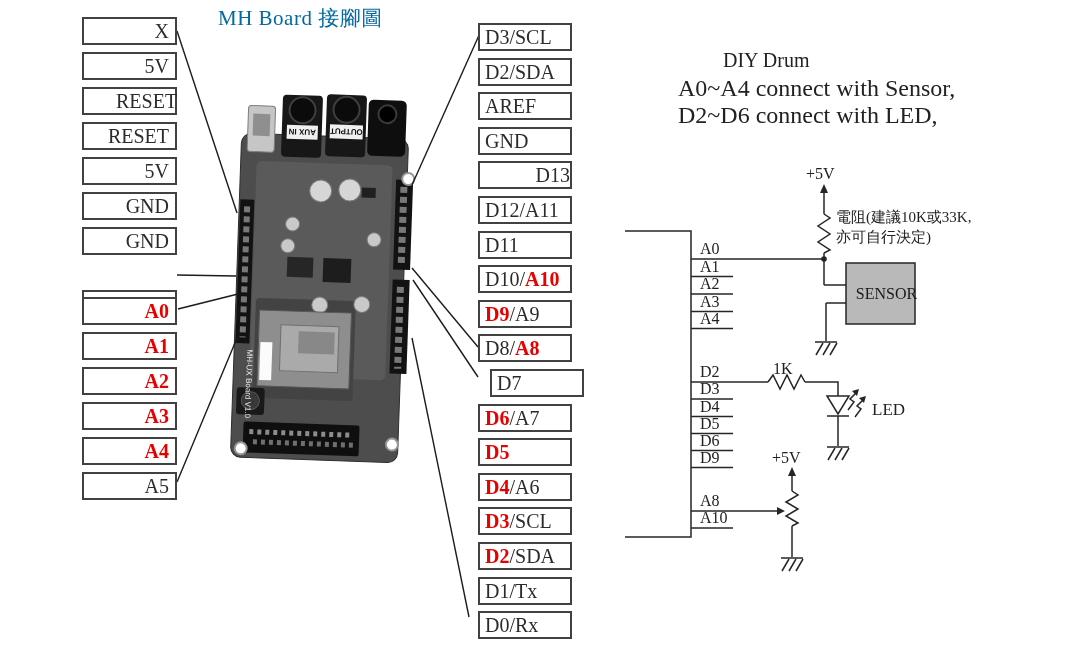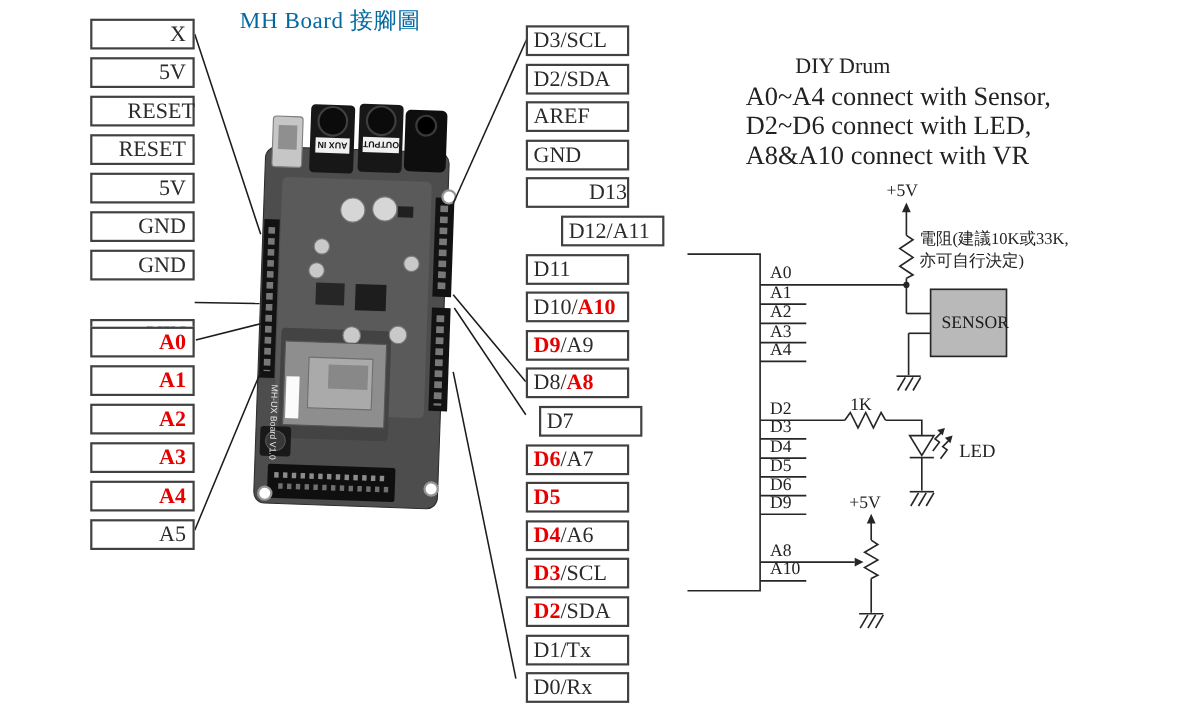--- a/index.html
+++ b/index.html
@@ -202,21 +202,21 @@
       <div class="pinbox left red" style="top: 402px;">A3</div>
       <div class="pinbox left red" style="top: 437px;">A4</div>
       <div class="pinbox left" style="top: 472px;">A5</div>
     </div>
   <div id="right-pins-layer">
       <div class="pinbox right" style="top: 23px;"><span>D3/SCL</span></div>
       <div class="pinbox right" style="top: 57.6px;"><span>D2/SDA</span></div>
       <div class="pinbox right" style="top: 92.2px;"><span>AREF</span></div>
       <div class="pinbox right" style="top: 126.8px;"><span>GND</span></div>
       <div class="pinbox right" style="top: 161.4px; text-align: right;"><span>D13</span></div>
-      <div class="pinbox right" style="top: 196px; margin-left: 32px;"><span>D12/A11</span></div>
+      <div class="pinbox right" style="top: 196px;"><span>D12/A11</span></div>
       <div class="pinbox right" style="top: 230.6px;"><span>D11</span></div>
       <div class="pinbox right" style="top: 265.2px;"><span>D10/</span><span class="red">A10</span></div>
       <div class="pinbox right" style="top: 299.8px;"><span class="red">D9</span><span>/A9</span></div>
       <div class="pinbox right" style="top: 334.4px;"><span>D8/</span><span class="red">A8</span></div>
       <div class="pinbox right" style="top: 369px; margin-left: 12px;"><span>D7</span></div>
       <div class="pinbox right" style="top: 403.6px;"><span class="red">D6</span><span>/A7</span></div>
       <div class="pinbox right" style="top: 438.2px;"><span class="red">D5</span></div>
       <div class="pinbox right" style="top: 472.8px;"><span class="red">D4</span><span>/A6</span></div>
       <div class="pinbox right" style="top: 507.4px;"><span class="red">D3</span><span>/SCL</span></div>
       <div class="pinbox right" style="top: 542px;"><span class="red">D2</span><span>/SDA</span></div>
@@ -235,21 +235,20 @@
       <div class="schpin" style="top: 414.5px;">D5</div>
       <div class="schpin" style="top: 431.5px;">D6</div>
       <div class="schpin" style="top: 448.5px;">D9</div>
       <div class="schpin" style="top: 492px;">A8</div>
       <div class="schpin" style="top: 509px;">A10</div>
     </div>
 
   <div class="note-title">DIY Drum</div>
   <div class="note-line" style="top:75px">A0~A4 connect with Sensor,</div>
   <div class="note-line" style="top:102px">D2~D6 connect with LED,</div>
-  <div class="note-line" style="top:129px">A8&amp;A10 connect with VR</div>
 
   <div class="schlabel" style="left:806px;top:165px">+5V</div>
   <div class="res-note" style="top:208px">電阻(建議10K或33K,</div>
   <div class="res-note" style="top:228px">亦可自行決定)</div>
   <div class="sensor-label">SENSOR</div>
   <div class="schlabel" style="left:773px;top:360px">1K</div>
   <div class="schlabel" style="left:872px;top:400px;font-size:17px">LED</div>
   <div class="schlabel" style="left:772px;top:449px">+5V</div>
 
 </div>

